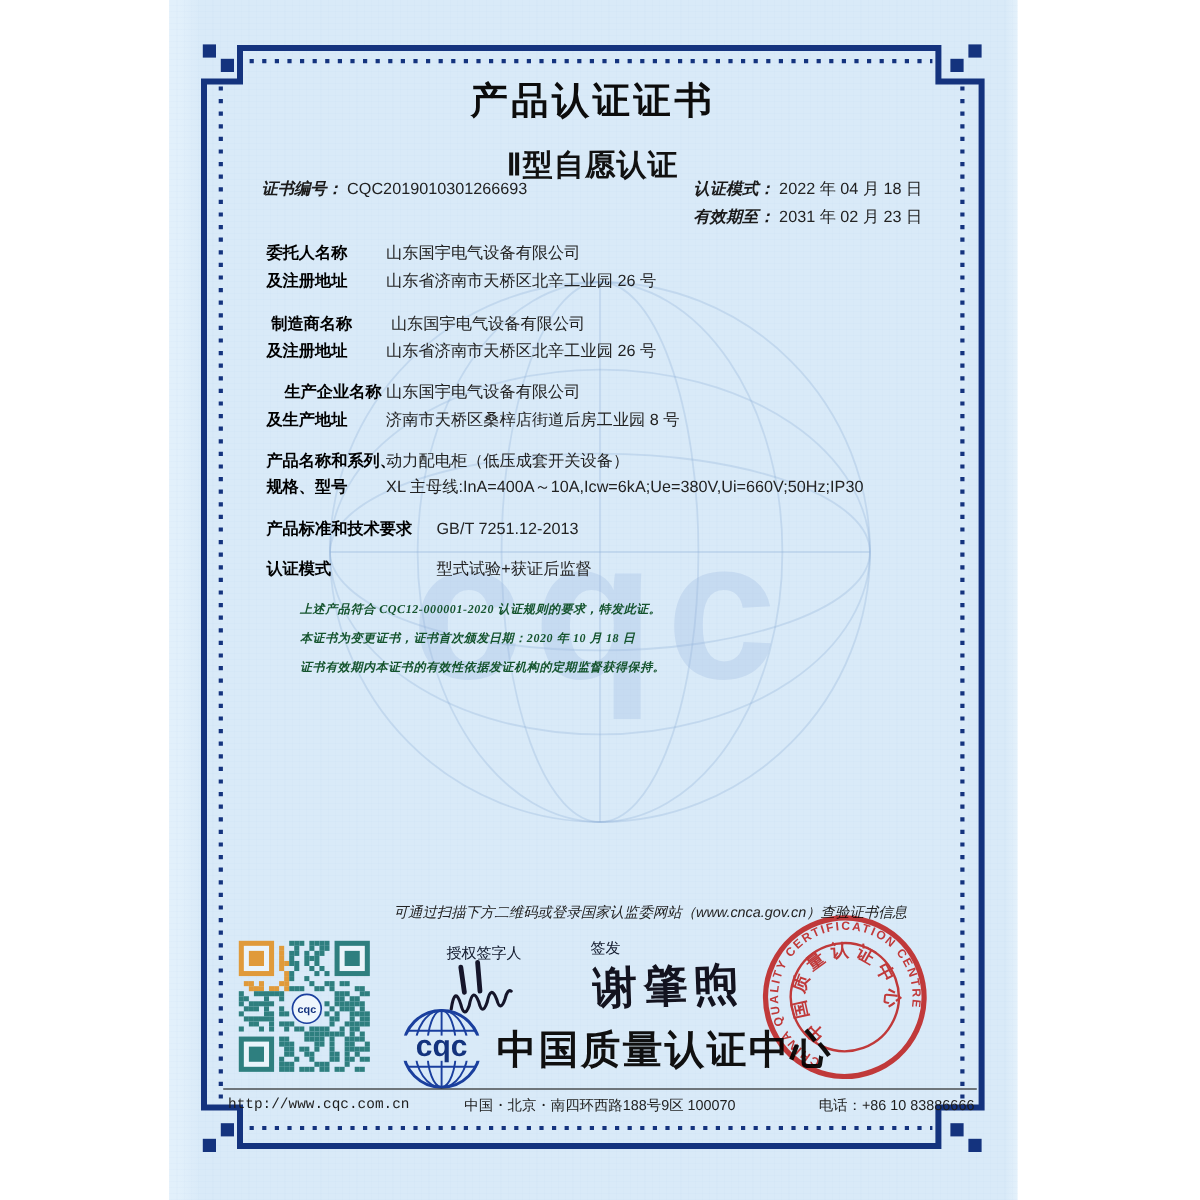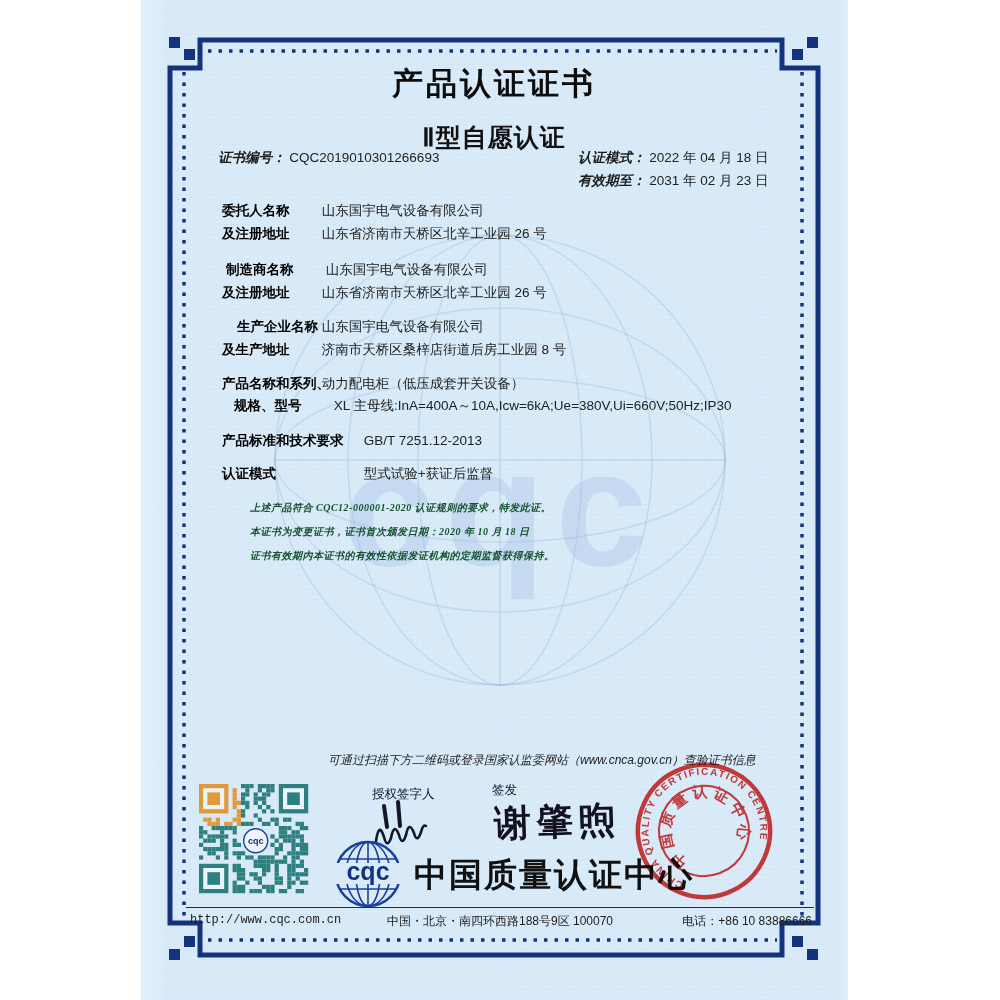--- a/index.html
+++ b/index.html
@@ -108,21 +108,21 @@
 </div>
 <div class="abs row" style="left:222px;top:341px;">
   <span class="lbl" style="display:inline-block;width:96px;">及生产地址</span>
   <span class="val">济南市天桥区桑梓店街道后房工业园 8 号</span>
 </div>
 <div class="abs row" style="left:222px;top:375px;">
   <span class="lbl" style="display:inline-block;width:96px;">产品名称和系列、</span>
   <span class="val">动力配电柜（低压成套开关设备）</span>
 </div>
 <div class="abs row" style="left:222px;top:397px;">
-  <span class="lbl" style="display:inline-block;width:96px;margin-left:12px;">规格、型号</span>
+  <span class="lbl" style="display:inline-block;width:96px;">规格、型号</span>
   <span class="val">XL 主母线:InA=400A～10A,Icw=6kA;Ue=380V,Ui=660V;50Hz;IP30</span>
 </div>
 <div class="abs row" style="left:222px;top:432px;">
   <span class="lbl" style="display:inline-block;width:138px;">产品标准和技术要求</span>
   <span class="val">GB/T 7251.12-2013</span>
 </div>
 <div class="abs row" style="left:222px;top:465px;">
   <span class="lbl" style="display:inline-block;width:138px;">认证模式</span>
   <span class="val">型式试验+获证后监督</span>
 </div>

